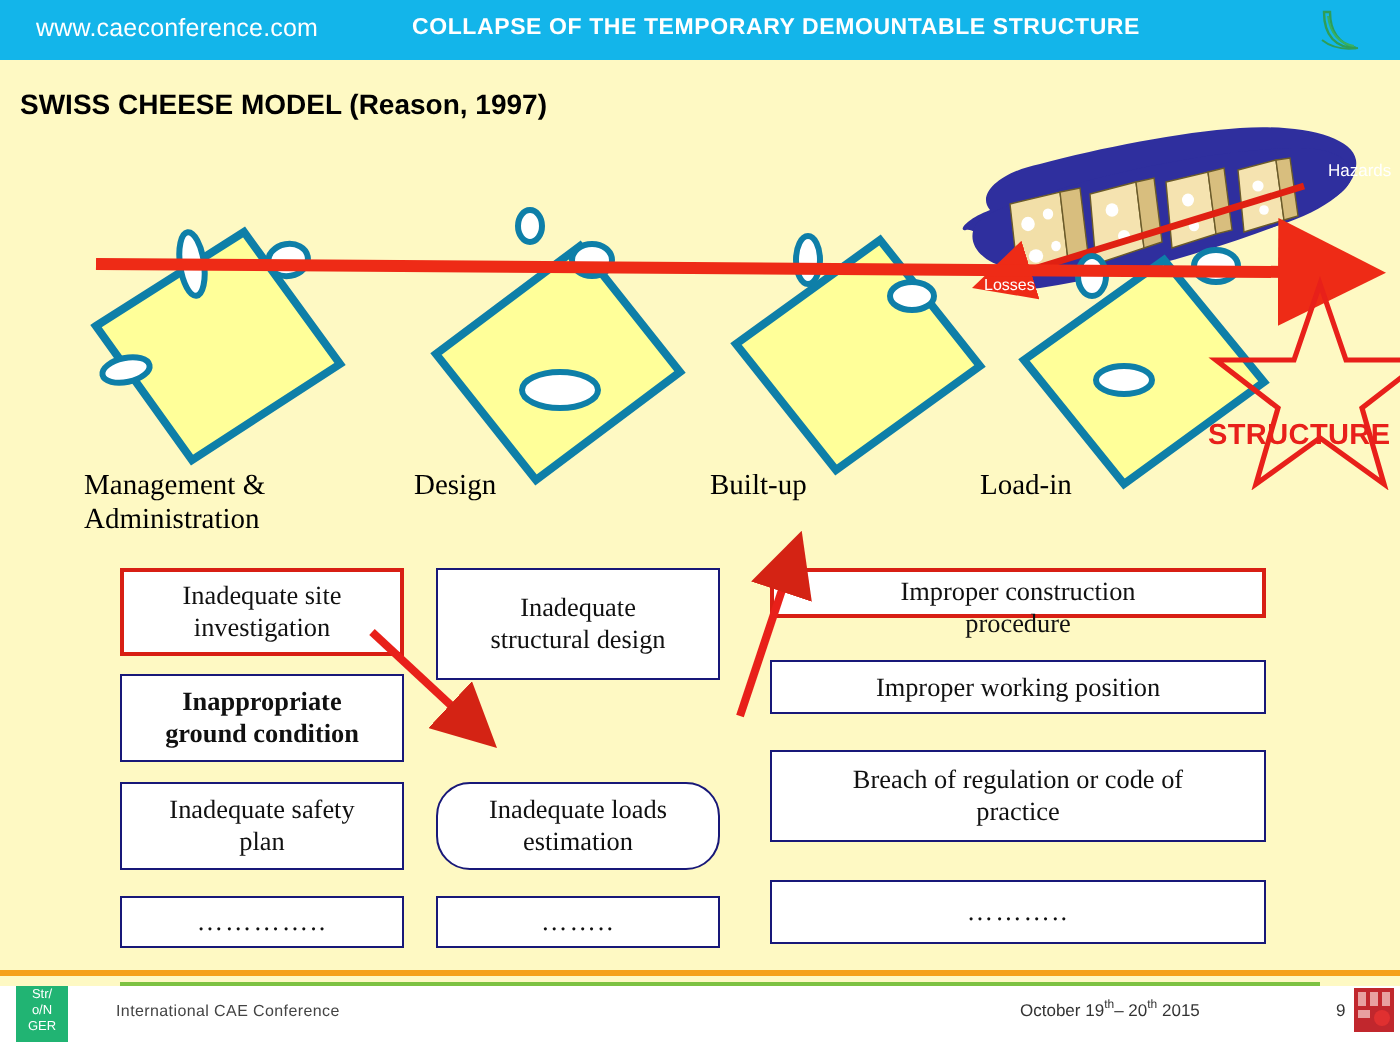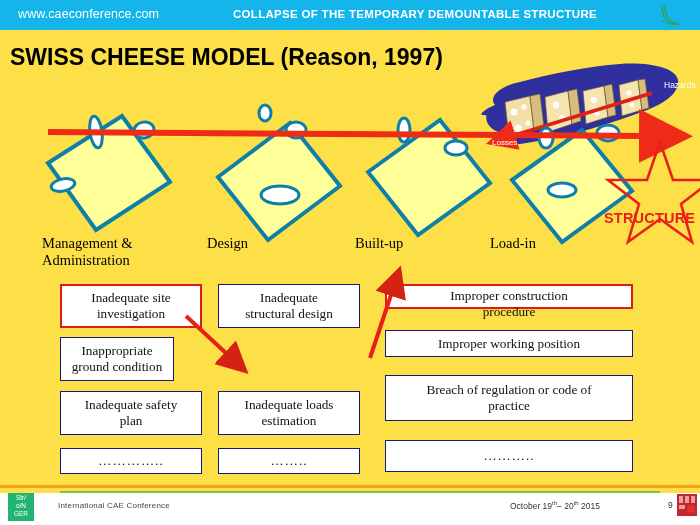--- a/index.html
+++ b/index.html
@@ -5,21 +5,21 @@
   html, body {
     margin: 0;
     padding: 0;
     background: #ffffff;
   }
   #slide {
     position: relative;
     width: 700px;
     height: 525px;
     overflow: hidden;
-    background: #fde047;
+    background: #fef9c3;
     font-family: "Liberation Serif", serif;
   }
 
   
   #header {
     position: absolute;
     left: 0; top: 0;
     width: 700px; height: 30px;
     background: #13B5EA;
   }
@@ -34,34 +34,33 @@
   }
   #header-title {
     position: absolute;
     left: 206px; top: 8px;
     font-family: "Liberation Sans", sans-serif;
     font-size: 11.5px;
     font-weight: bold;
     color: #ffffff;
     letter-spacing: 0.3px;
     white-space: nowrap;
-    margin-left: 27px;
   }
   #header-logo {
     position: absolute;
     right: 16px; top: 2px;
     width: 26px; height: 26px;
   }
 
   
   #slide-title {
     position: absolute;
     left: 10px; top: 44px;
     font-family: "Liberation Sans", sans-serif;
-    font-size: 23px;
+    font-size: 14px;
     font-weight: bold;
     color: #000000;
     white-space: nowrap;
   }
 
   
   #cheese-area {
     position: absolute;
     left: 0; top: 60px;
     width: 700px; height: 185px;
@@ -284,29 +283,29 @@
   <div class="slice-label" style="left:42px; top:235px;">Management &amp;
 Administration</div>
   <div class="slice-label" style="left:207px; top:235px;">Design</div>
   <div class="slice-label" style="left:355px; top:235px;">Built-up</div>
   <div class="slice-label" style="left:490px; top:235px;">Load-in</div>
 
   <div id="collapse-word">STRUCTURE</div>
 
   <div class="cause-box highlight" style="left:60px; top:284px; width:142px; height:44px;">Inadequate site
 investigation</div>
-  <div class="cause-box" style="left:60px; top:337px; width:114px; height:44px;">Inappropriate
+  <div class="cause-box" style="left:60px; top:337px; width:142px; height:44px;font-weight:bold;">Inappropriate
 ground condition</div>
   <div class="cause-box" style="left:60px; top:391px; width:142px; height:44px;">Inadequate safety
 plan</div>
   <div class="cause-box dots" style="left:60px; top:448px; width:142px; height:26px;">…………..</div>
 
-  <div class="cause-box" style="left:218px; top:284px; width:142px; height:44px;">Inadequate
+  <div class="cause-box" style="left:218px; top:284px; width:142px; height:56px;">Inadequate
 structural design</div>
-  <div class="cause-box" style="left:218px; top:391px; width:142px; height:44px;">Inadequate loads
+  <div class="cause-box" style="left:218px; top:391px; width:142px; height:44px;border-radius:17px;">Inadequate loads
 estimation</div>
   <div class="cause-box dots" style="left:218px; top:448px; width:142px; height:26px;">……..</div>
 
   <div class="cause-box highlight overflow-text" style="left:385px; top:284px; width:248px; height:25px;">Improper construction
 procedure</div>
   <div class="cause-box" style="left:385px; top:330px; width:248px; height:27px;">Improper working position</div>
   <div class="cause-box" style="left:385px; top:375px; width:248px; height:46px;">Breach of regulation or code  of
 practice</div>
   <div class="cause-box dots" style="left:385px; top:440px; width:248px; height:32px;">………..</div>
 

